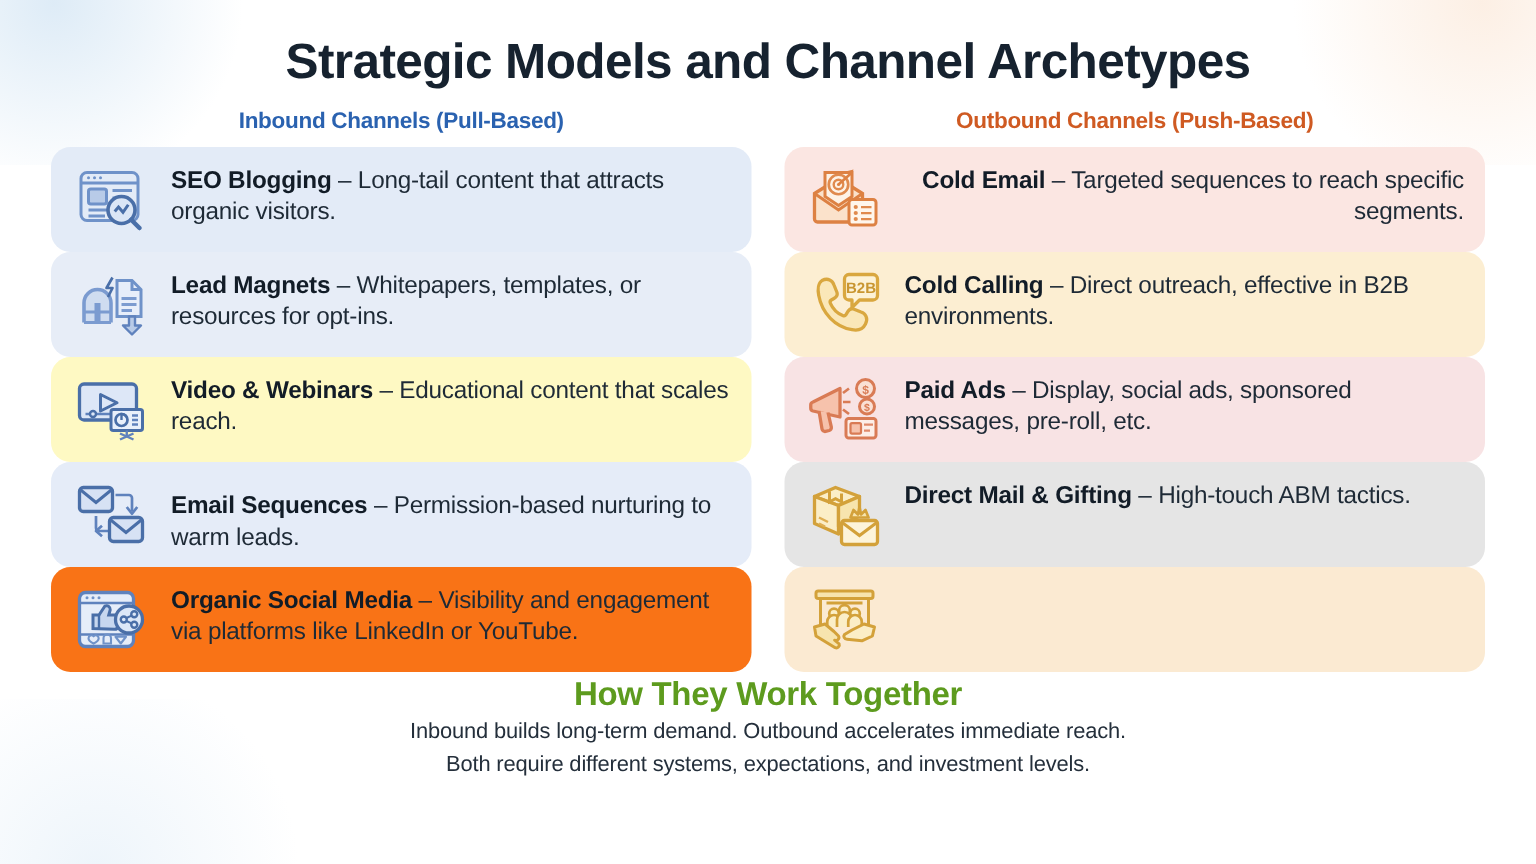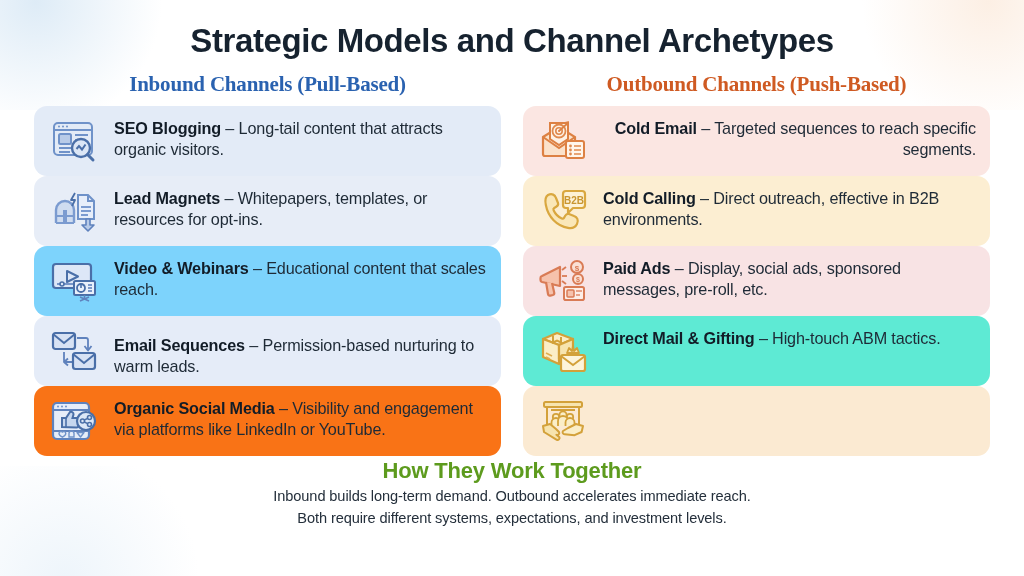--- a/index.html
+++ b/index.html
@@ -60,25 +60,24 @@
   .columns {
     display: flex;
     gap: 22px;
     margin-top: 12px;
   }
 
   .column { width: 478px; }
 
   .col-heading {
     text-align: center;
-    font-size: 21px;
+    font-size: 15px;
     font-weight: 700;
     letter-spacing: -0.2px;
     margin-bottom: 9px;
-    font-family: Liberation Serif, serif;
   }
   .col-heading.inbound  { color: #2a62b0; }
   .col-heading.outbound { color: #cf5a22; }
 
   .card {
     display: flex;
     align-items: flex-start;
     gap: 12px;
     border-radius: 13px;
     padding: 9px 14px 9px 12px;
@@ -105,28 +104,28 @@
     letter-spacing: -0.15px;
   }
   .card .text .term {
     font-weight: 700;
     color: #121c27;
   }
 
   
   .fill-blue-1 { background: #e3ebf7; }
   .fill-blue-2 { background: #e7edf7; }
-  .fill-blue-3 { background: #7dd3fc; }
+  .fill-blue-3 { background: #fef9c3; }
   .fill-blue-4 { background: #e5ecf8; align-items: flex-end; }
   .fill-blue-5 { background: #f97316; }
 
   .fill-pink-1   { background: #fbe6e2; text-align: right; }
   .fill-cream-1  { background: #fceed2; }
   .fill-pink-2   { background: #f8e3e4; }
-  .fill-cream-2  { background: #5eead4; }
+  .fill-cream-2  { background: #e5e5e5; }
   .fill-cream-3  { background: #fbead2; }
 
   .footer {
     text-align: center;
     margin-top: 2px;
   }
   .footer-title {
     font-size: 22px;
     font-weight: 700;
     color: #5d9b1e;

